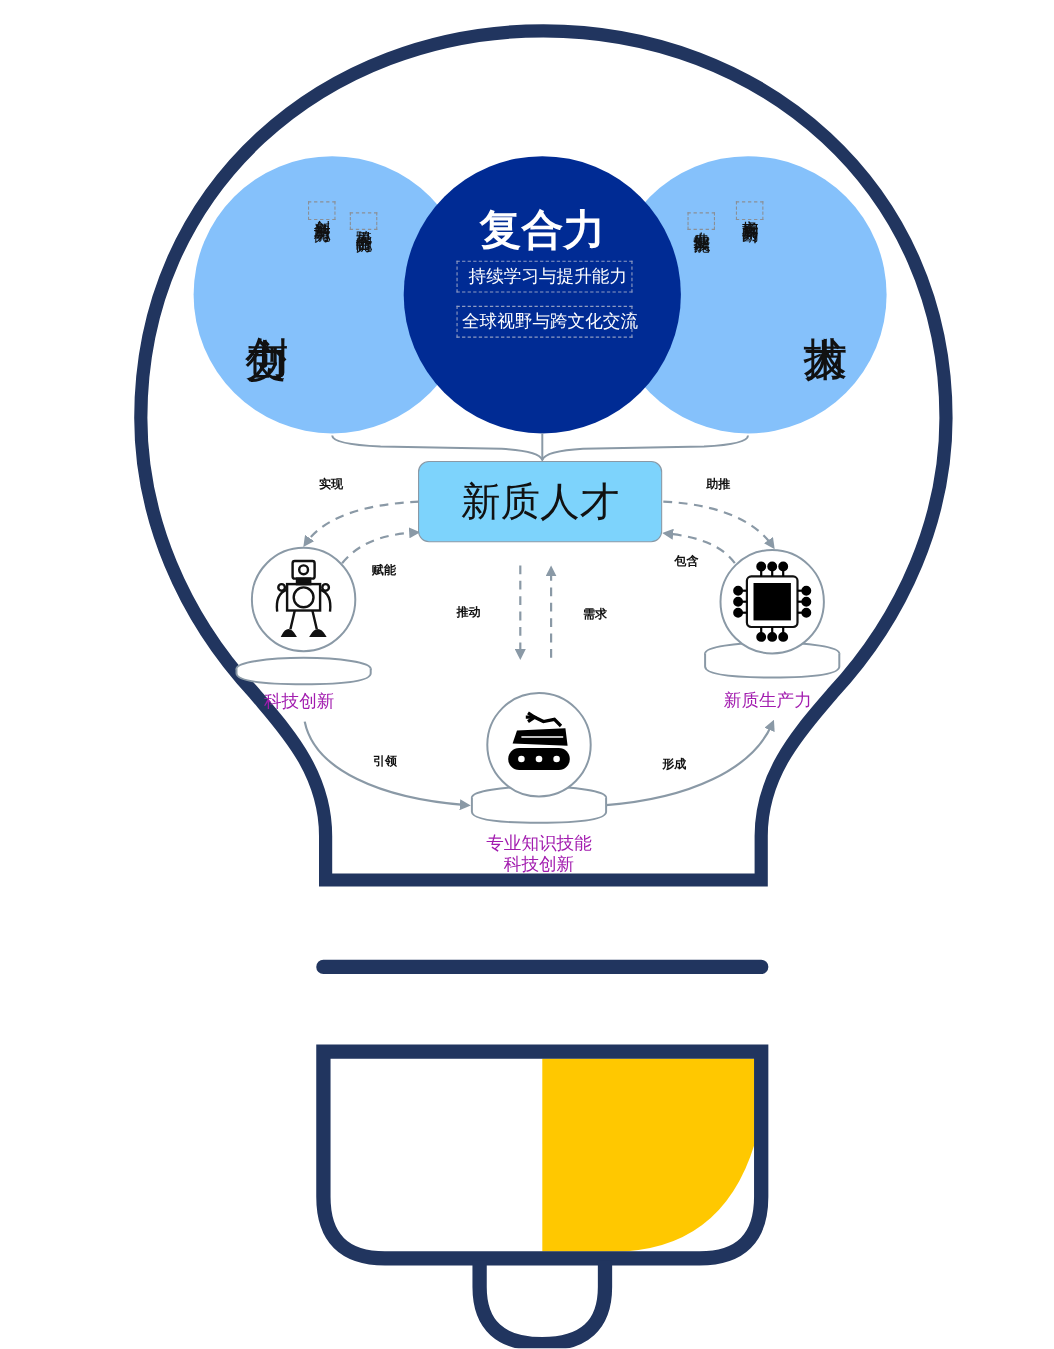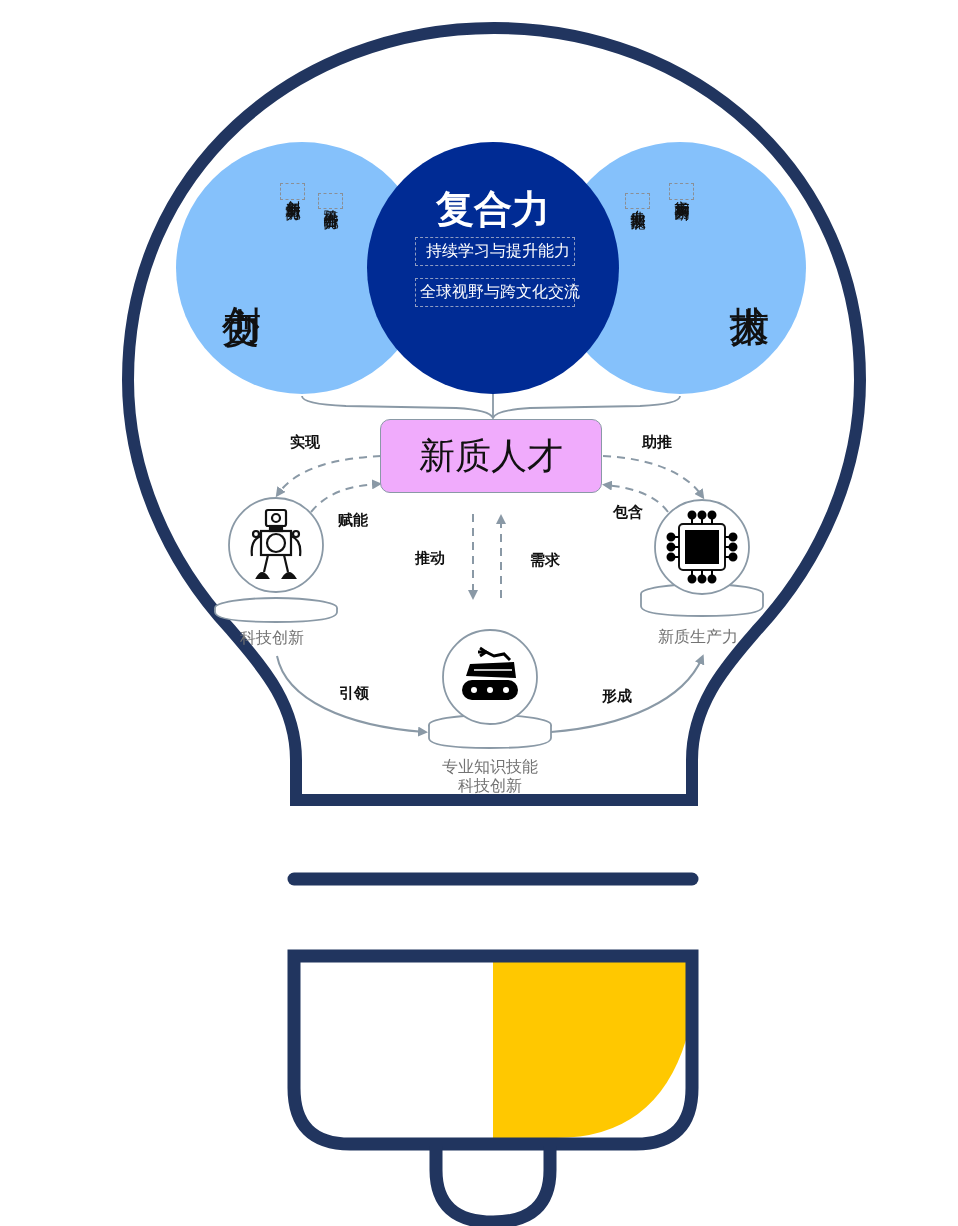--- a/index.html
+++ b/index.html
@@ -5,24 +5,24 @@
     html, body { margin: 0; padding: 0; background: #ffffff; }
     body { width: 958px; height: 1226px; position: relative; overflow: hidden;
            font-family: "DejaVu Sans", "Liberation Sans", sans-serif; }
     #stage { position: absolute; left: 16px; top: 0; width: 958px; height: 1060px; }
     .abs { position: absolute; }
     .vtext { writing-mode: vertical-rl; text-orientation: upright; letter-spacing: 1px; }
     .big-side { font-size: 40px; color: #111; line-height: 44px; text-align: center; width: 48px; }
     .side-box { border: 1.5px dashed #8a8f96; font-size: 15px; color: #111; padding: 4px 2px; line-height: 19px; }
     .center-title { font-size: 38px; color: #fff; font-weight: bold; text-align: center; width: 220px; }
     .center-item { border: 1.5px dashed #8f9cc2; color: #fff; font-size: 16px; text-align: right; padding: 3px 4px; white-space: nowrap; }
-    .node-box { border: 1.5px solid #8a99a6; border-radius: 10px; background: #f0abfc; font-size: 36px; color: #111;
+    .node-box { border: 1.5px solid #8a99a6; border-radius: 10px; background: #7dd3fc; font-size: 36px; color: #111;
                 display: flex; align-items: center; justify-content: center; box-sizing: border-box; }
-    .edge-label { font-size: 15px; font-weight: bold; color: #111; white-space: nowrap; }
-    .node-label { font-size: 16px; color: #737373; white-space: nowrap; text-align: center; }
+    .edge-label { font-size: 11px; font-weight: bold; color: #111; white-space: nowrap; }
+    .node-label { font-size: 16px; color: #a21caf; white-space: nowrap; text-align: center; }
   </style>
 </head>
 <body>
 
 <div id="stage">
 
   <svg class="abs" style="left:0;top:0" width="958" height="1226" viewBox="0 0 958 1226">
     <defs>
       <marker id="arrow" markerWidth="10" markerHeight="10" refX="6" refY="5" orient="auto" markerUnits="userSpaceOnUse">
         <path d="M0,0 L10,5 L0,10 z" fill="#8a99a6"></path>

